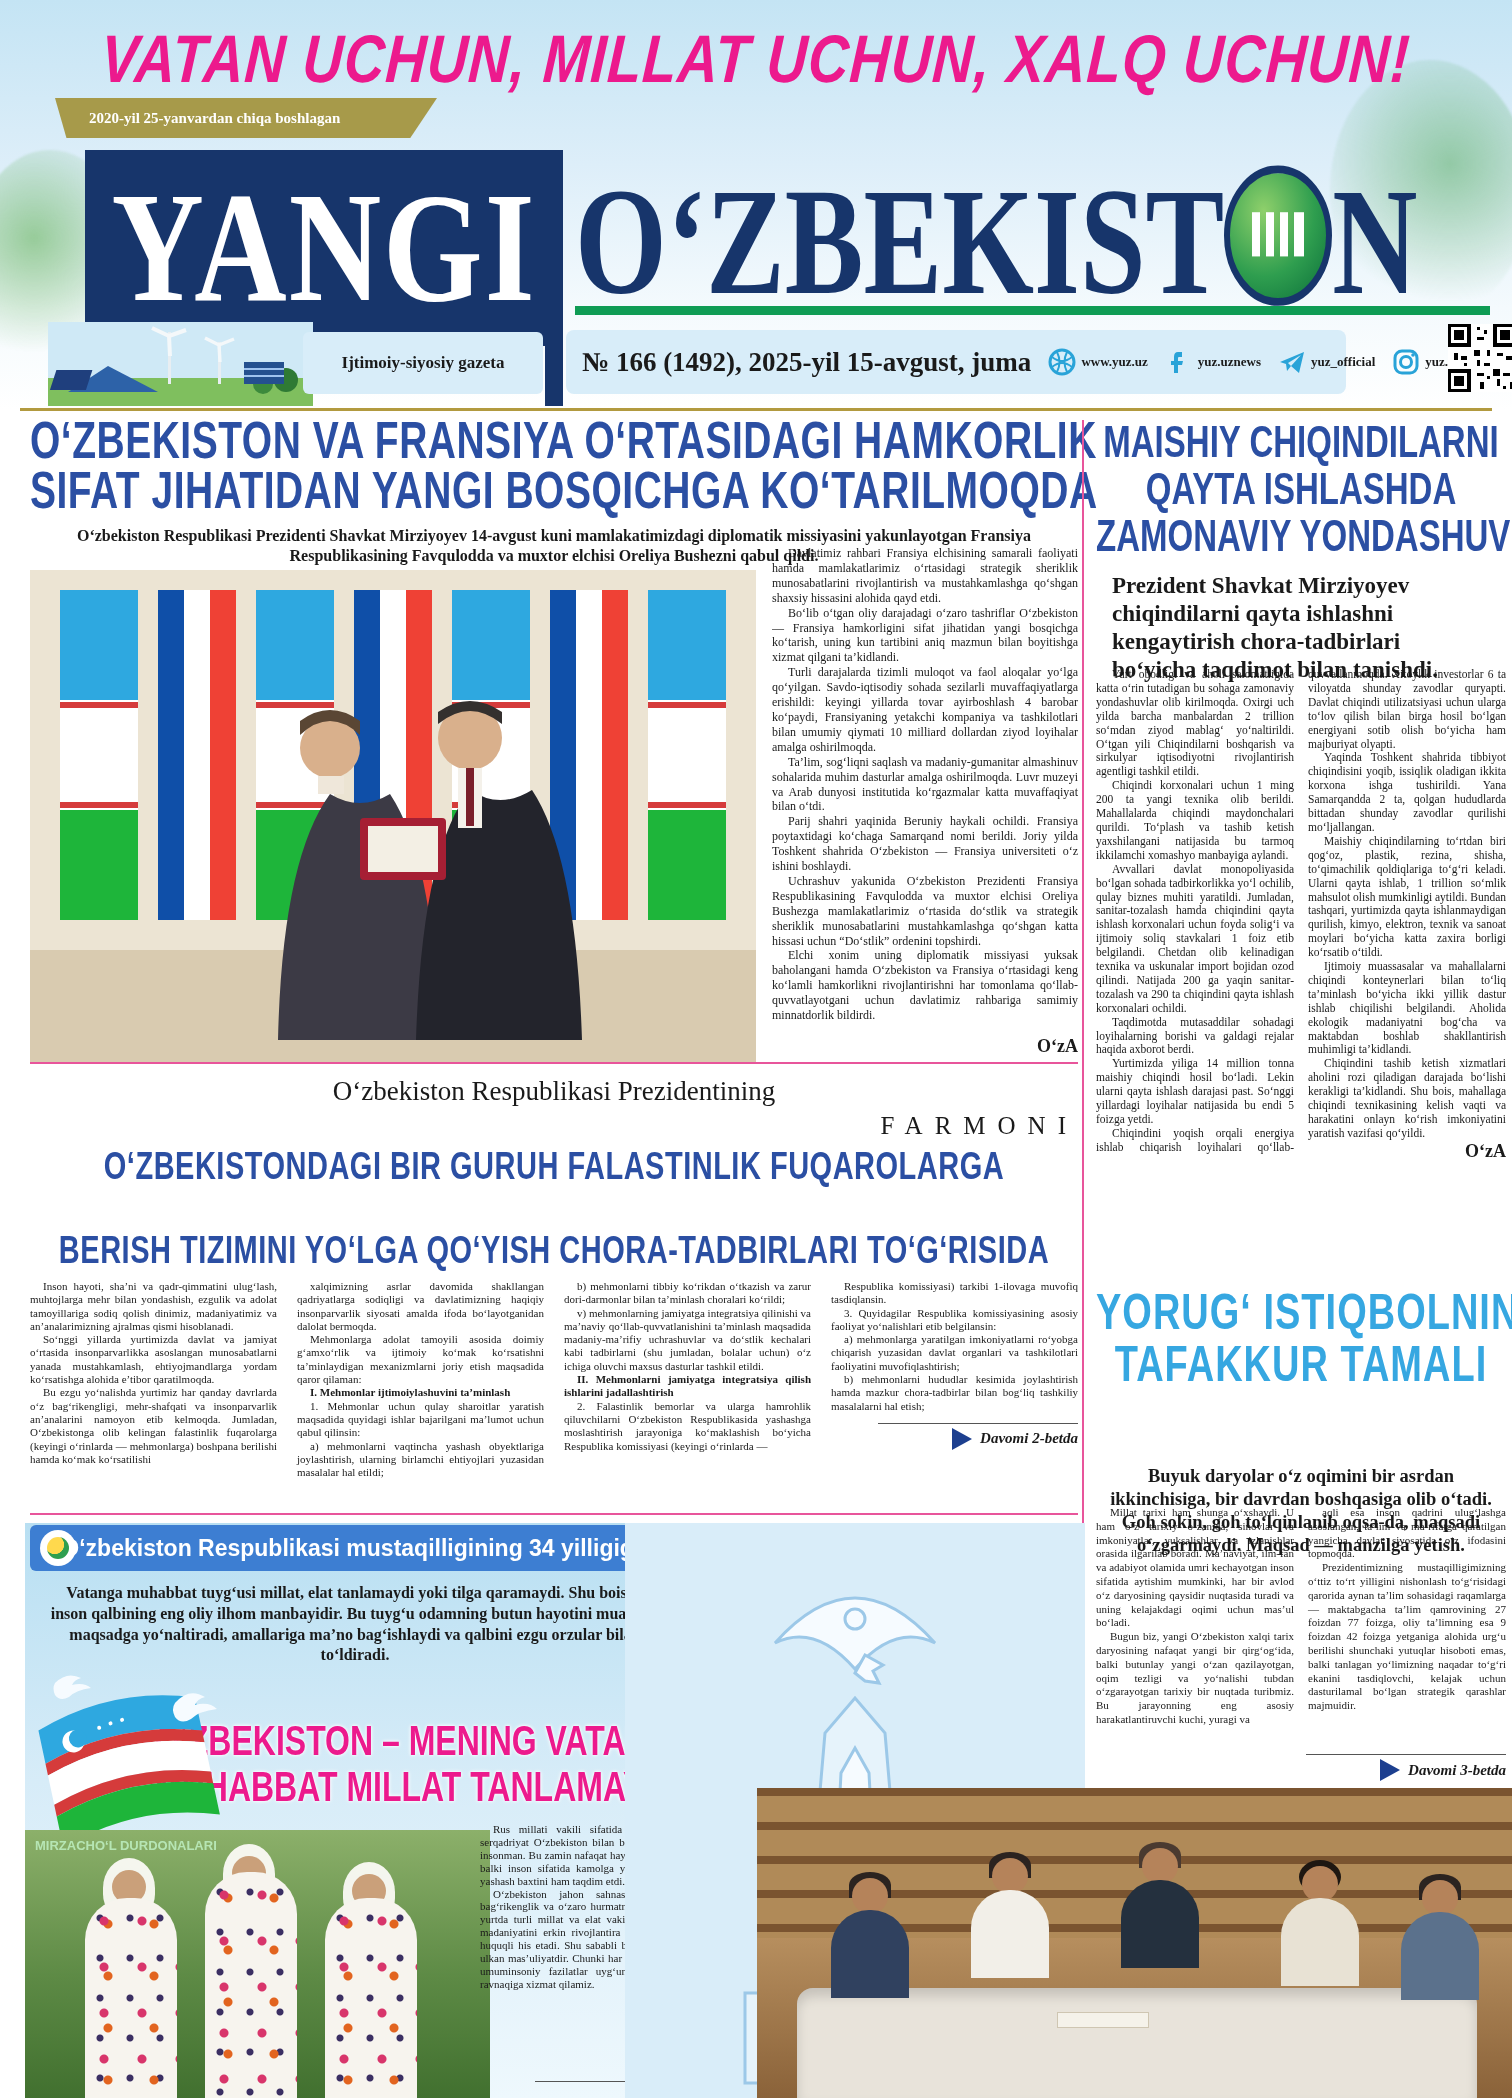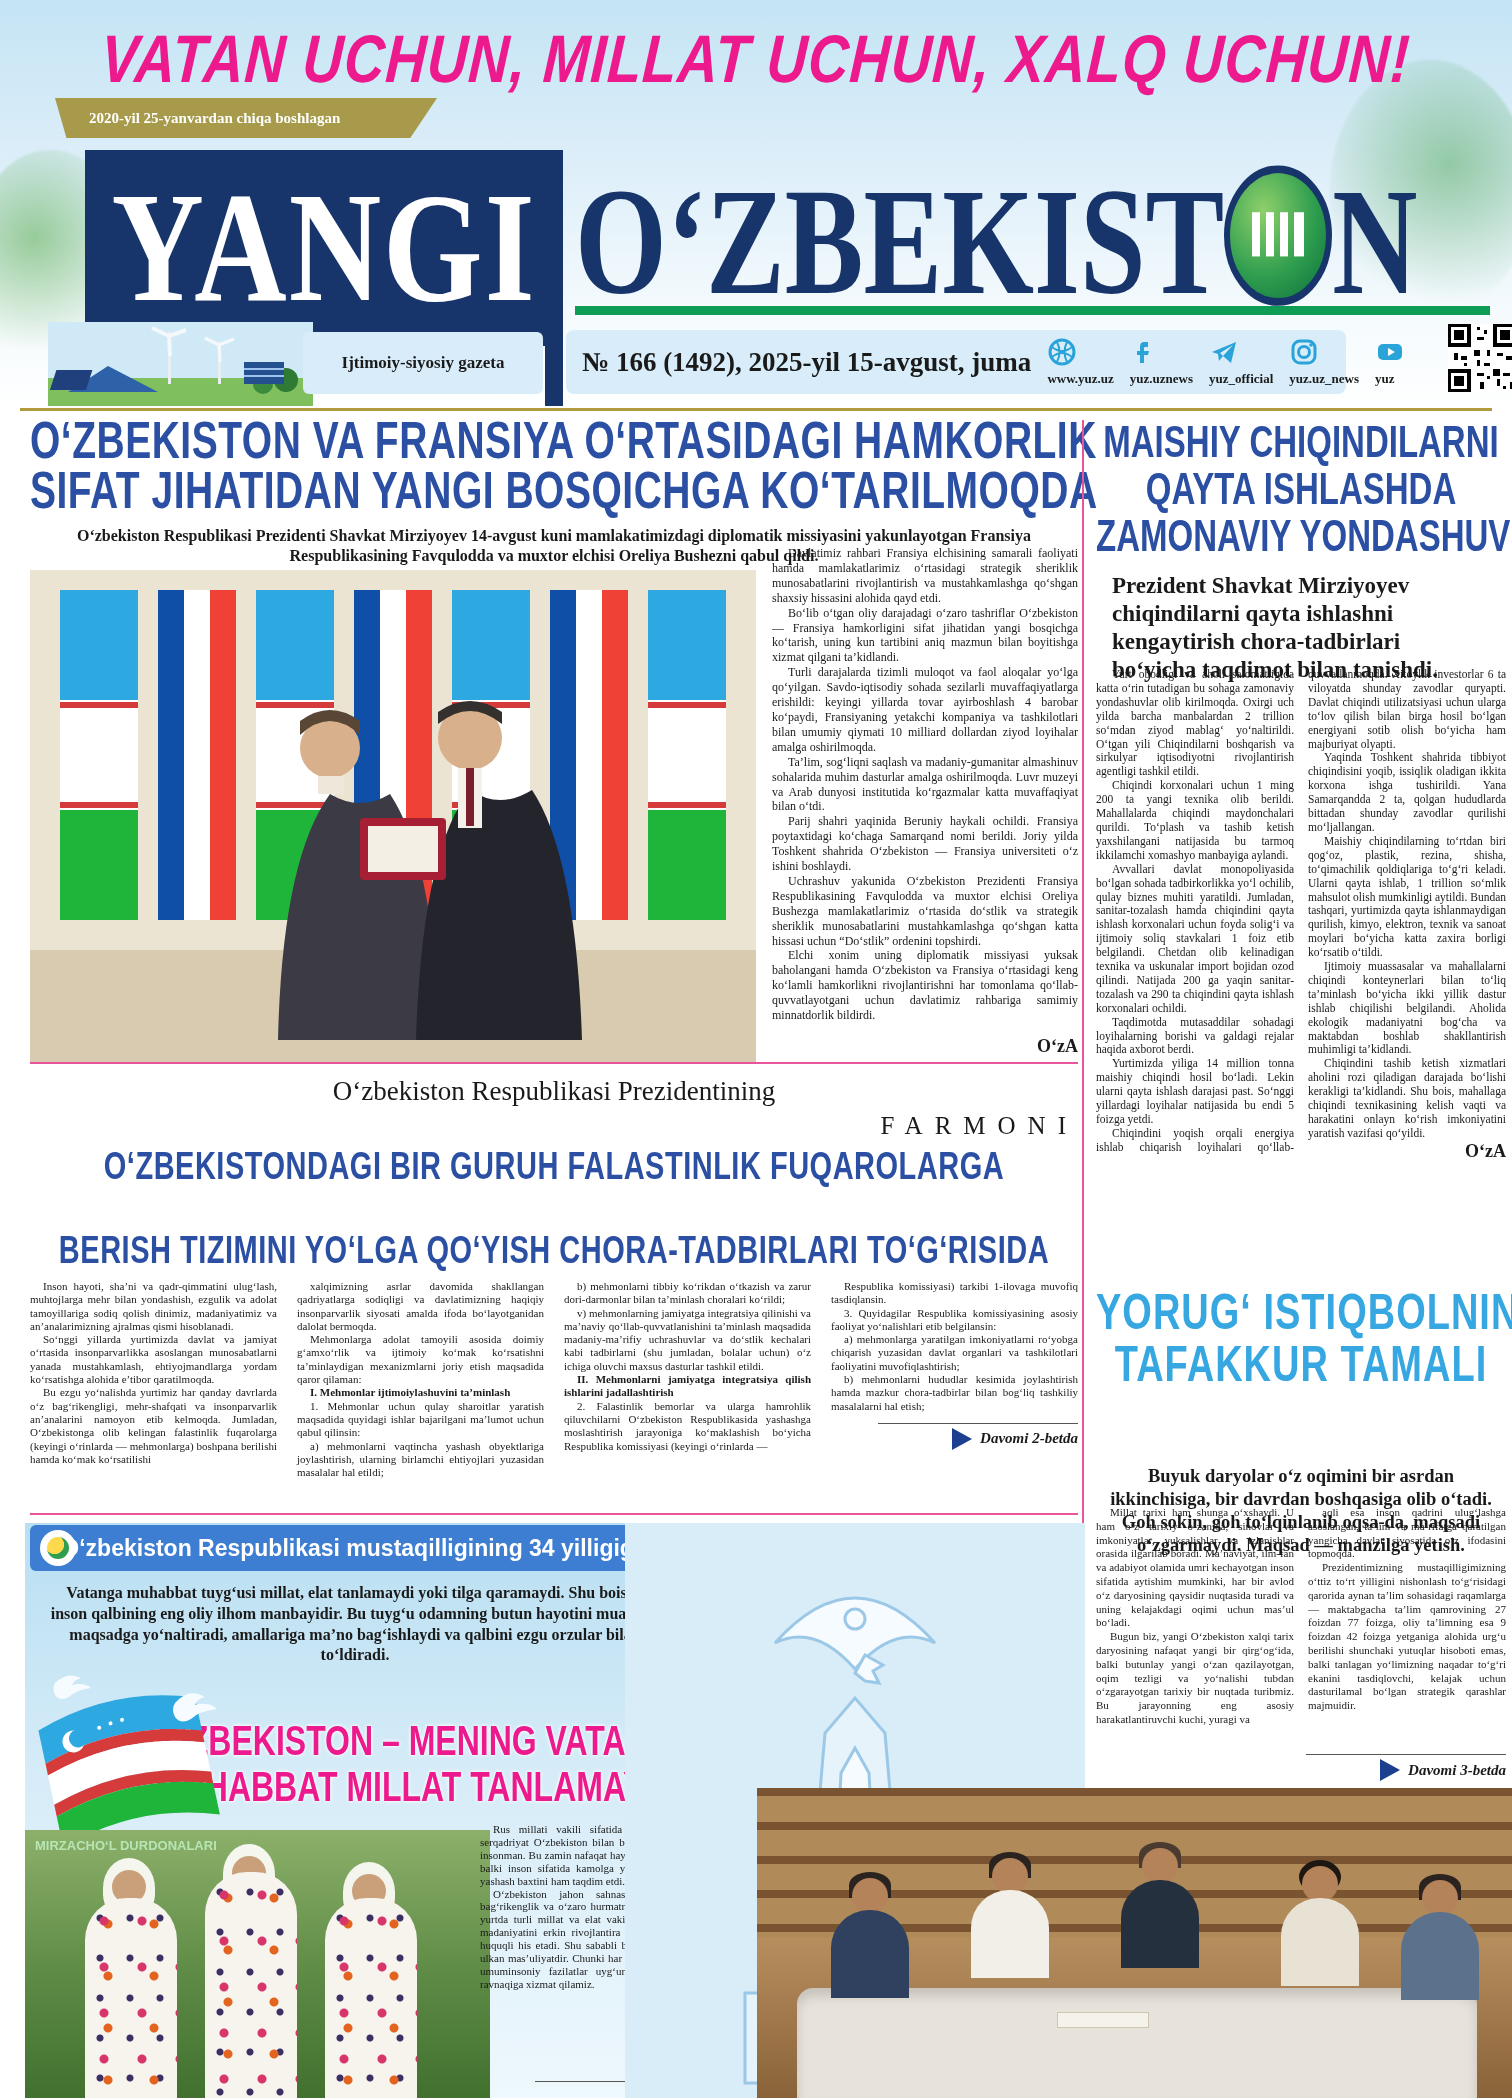--- a/index.html
+++ b/index.html
@@ -30,21 +30,21 @@
        background:radial-gradient(circle at 35% 30%,#8fd06b,#2f9e4f 55%,#0b6f3a);
        border:6px solid #17356b;position:relative;top:10px;}
   #globeO .bars{position:absolute;left:22px;top:30px;width:52px;height:34px;
        background:linear-gradient(90deg,#fff 0 8px,transparent 8px 14px,#fff 14px 22px,transparent 22px 28px,#fff 28px 36px,transparent 36px 42px,#fff 42px 50px);}
   #greenbar{left:575px;top:306px;width:915px;height:9px;background:#0f9c54;}
   #gazeta{left:303px;top:332px;width:240px;height:62px;background:#d8edf9;border-radius:6px;
        display:flex;align-items:center;justify-content:center;font-weight:700;font-size:17px;}
   #infobar{left:566px;top:330px;width:780px;height:64px;background:#d8edf9;border-radius:8px;
        display:flex;align-items:center;gap:16px;padding:0 16px;box-sizing:border-box;}
   #issue{font-weight:700;font-size:27px;white-space:nowrap;}
-  .soc{display:flex;gap:4px;flex-direction:column;}
+  .soc{display:flex;align-items:center;gap:4px;}
   .soc .lbl{font-weight:700;font-size:13px;white-space:nowrap;}
   #goldrule{left:20px;top:408px;width:1472px;height:3px;background:#b29a3f;}
   
   .cd{display:block;text-align:center;}
   .cd span{display:inline-block;font-family:"Liberation Sans",sans-serif;font-weight:800;
        transform:scaleY(1.32);transform-origin:50% 55%;white-space:nowrap;color:#2b4fa3;}
   
   #mh1,#mh2{left:30px;width:1048px;height:50px;}
   #mh1{top:420px;} #mh2{top:470px;}
   #mh1 span,#mh2 span{font-size:39px;letter-spacing:0.5px;}

